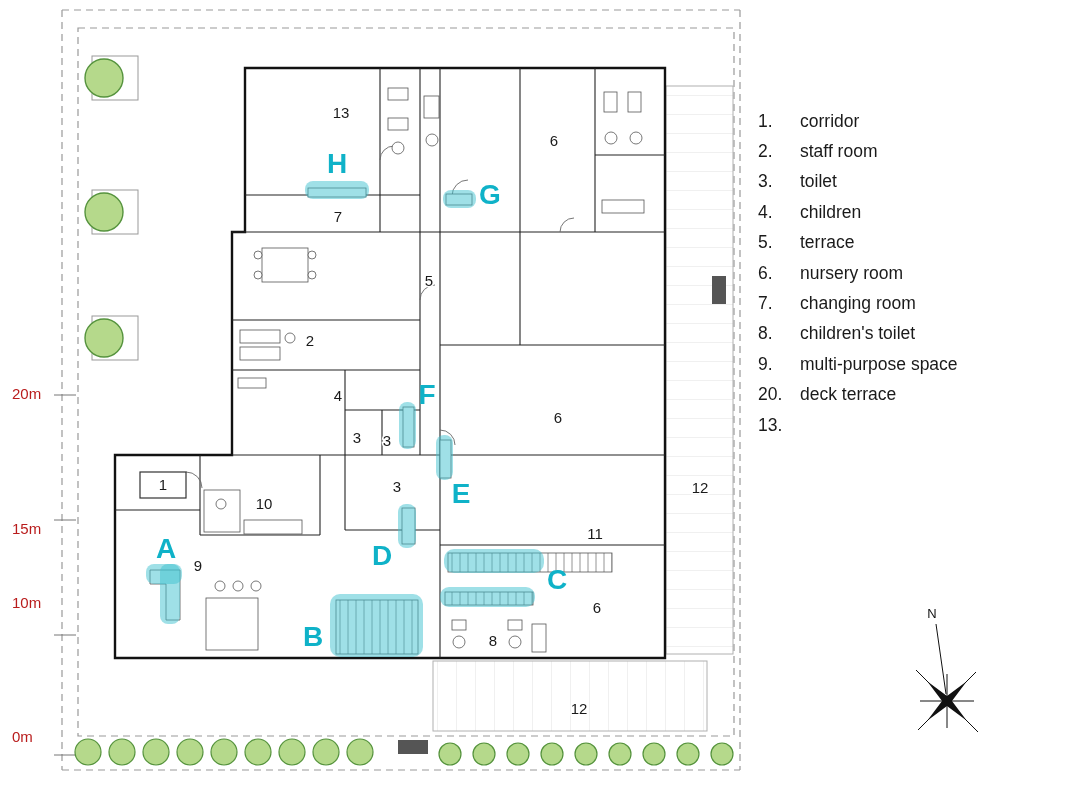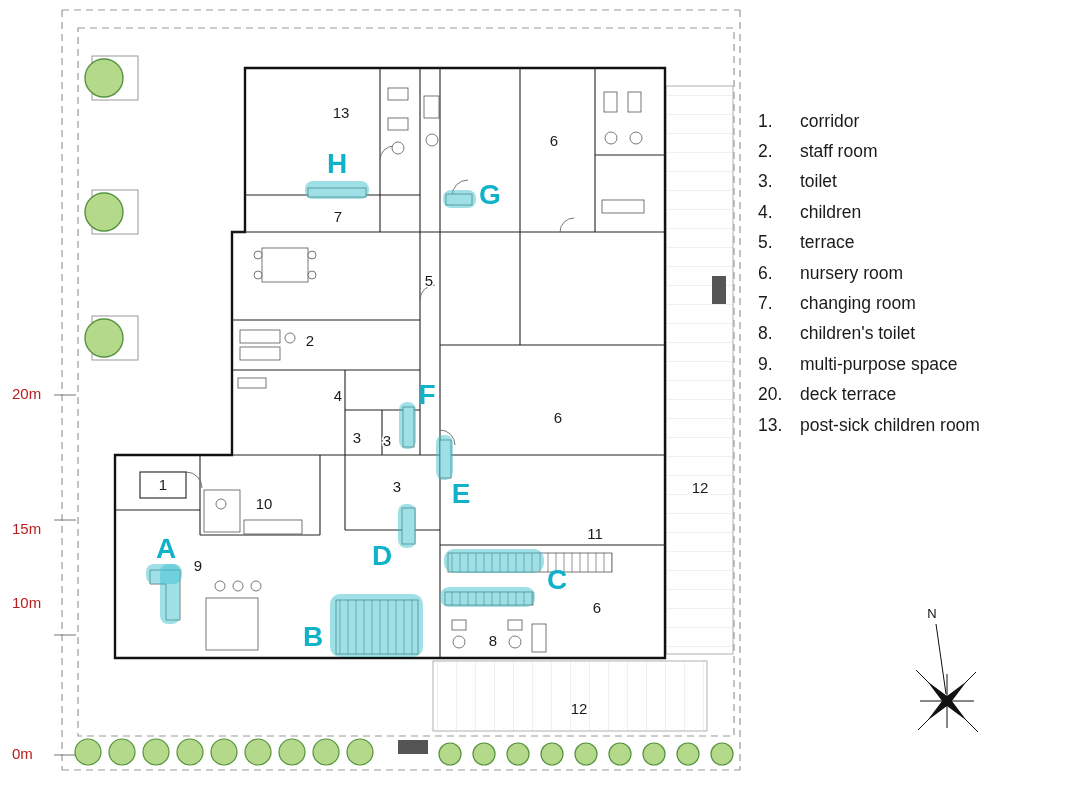--- a/index.html
+++ b/index.html
@@ -264,22 +264,21 @@
     <div class="legend-row">
         <span class="legend-num">9.</span>
         <span>multi-purpose space</span>
       </div>
     <div class="legend-row">
         <span class="legend-num">20.</span>
         <span>deck terrace</span>
       </div>
     <div class="legend-row">
         <span class="legend-num">13.</span>
-        <span>post-sick children room</span>
       </div>
   </div>
 
   <div class="scale-label" style="top:385px">20m</div>
   <div class="scale-label" style="top:520px">15m</div>
   <div class="scale-label" style="top:594px">10m</div>
-  <div class="scale-label" style="top:745px">0m</div>
+  <div class="scale-label" style="top:728px">0m</div>
 
 </div>
 
 </body></html>

